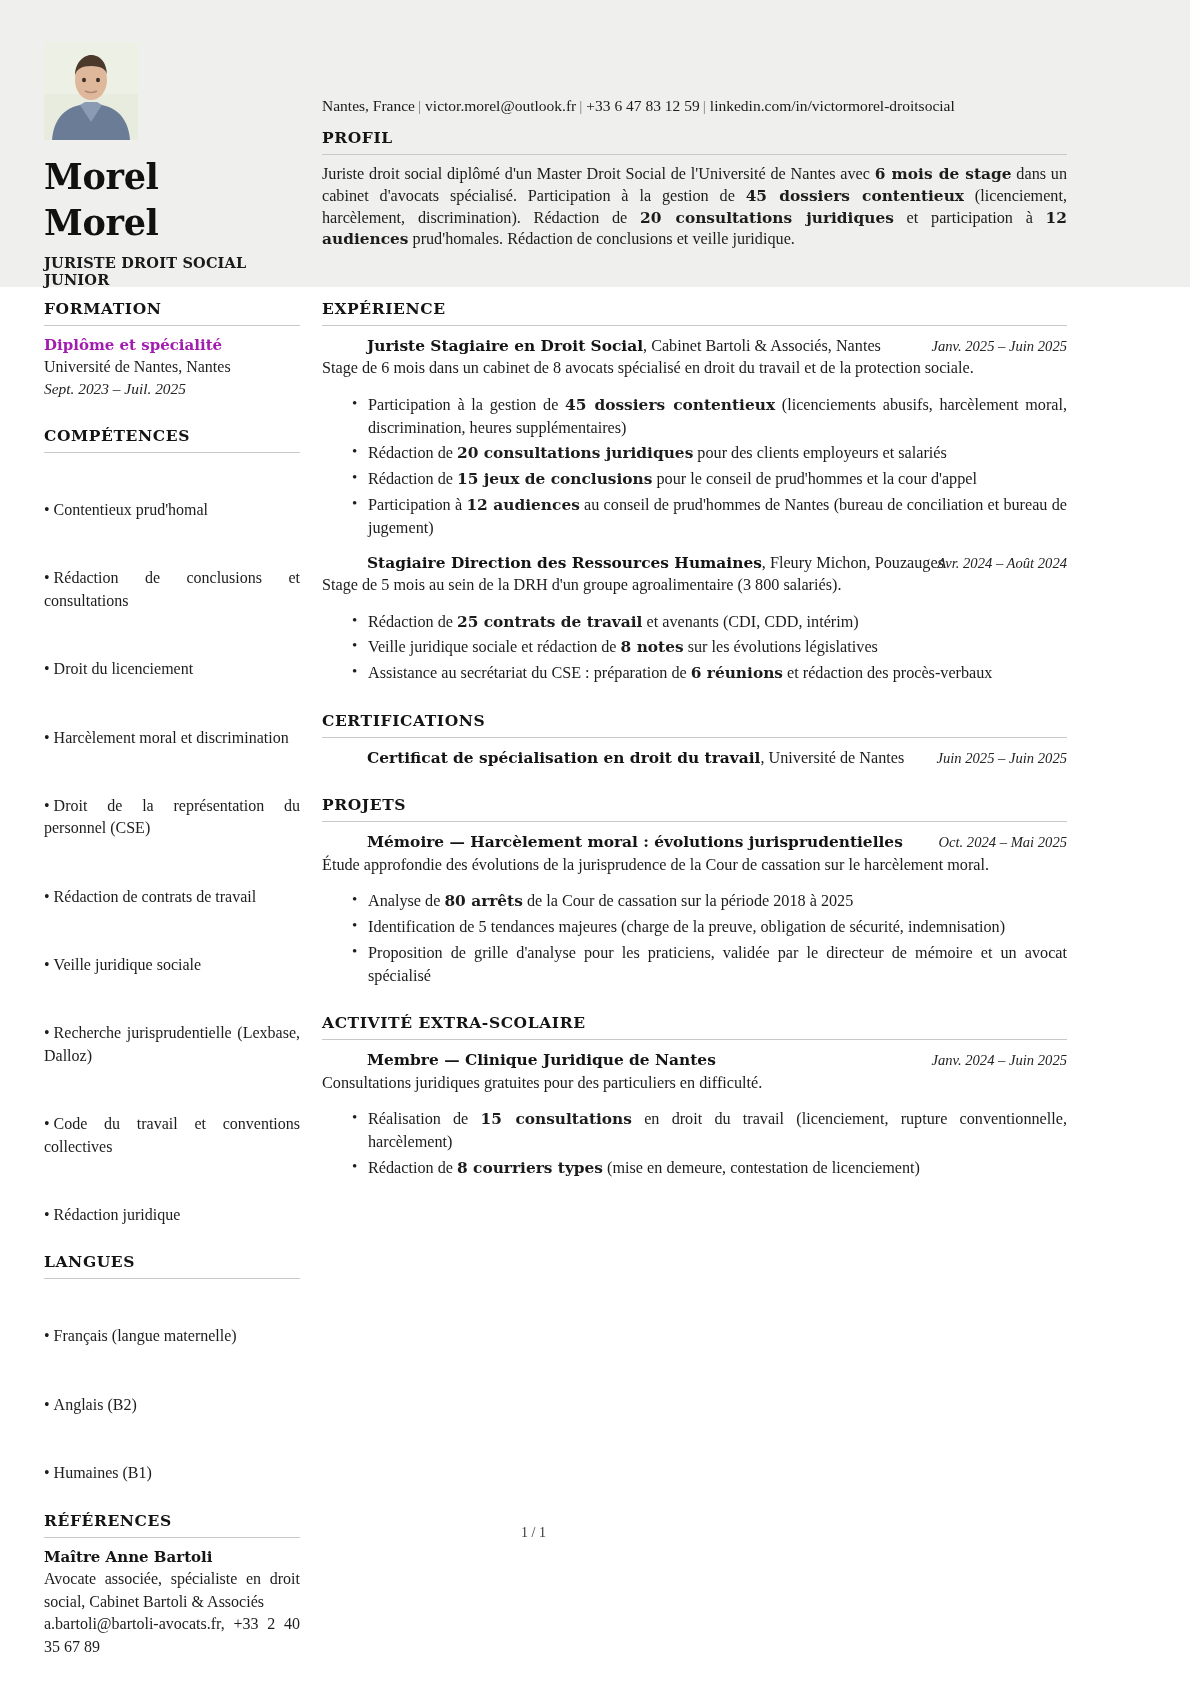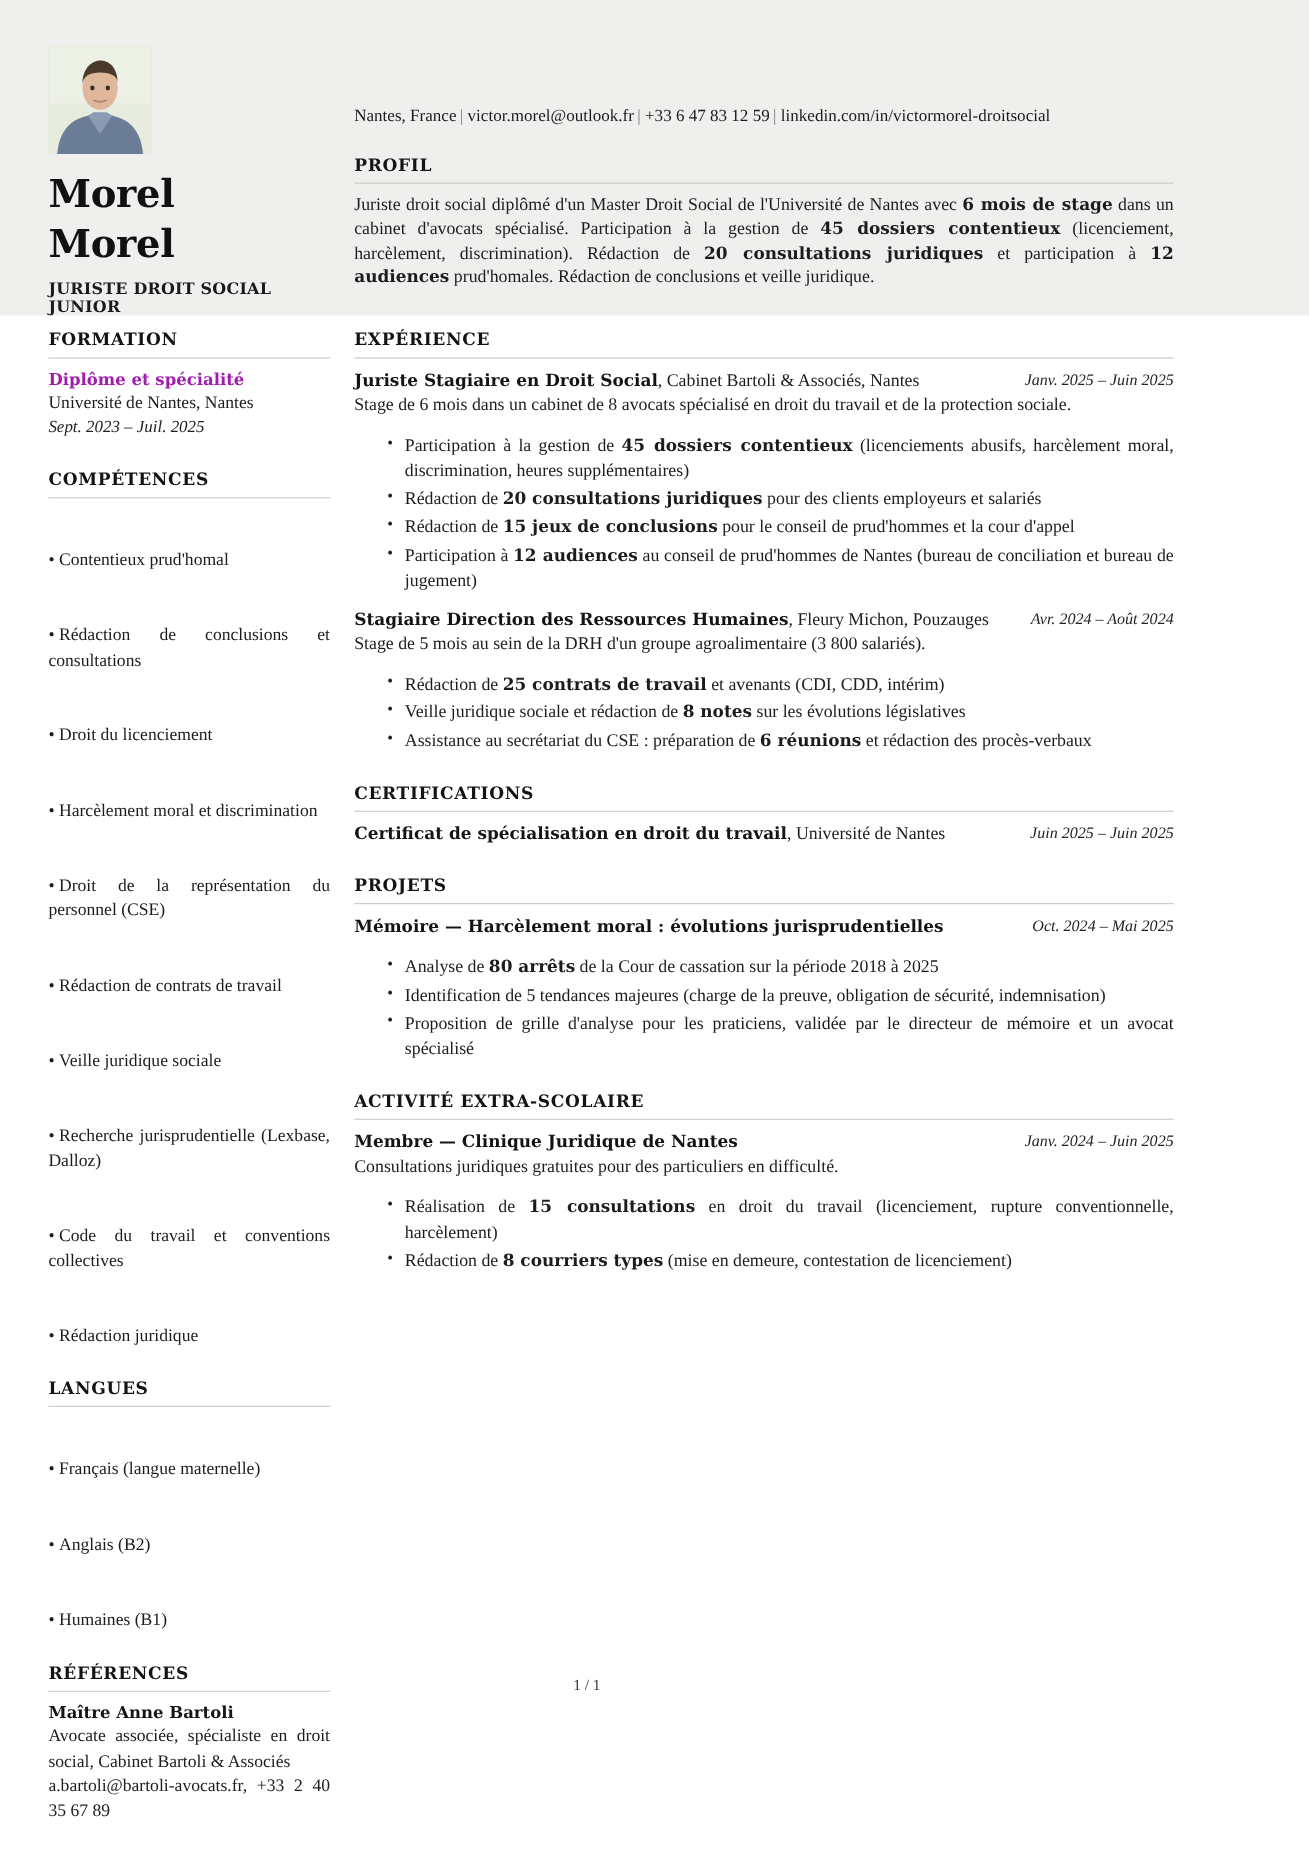--- a/index.html
+++ b/index.html
@@ -90,21 +90,21 @@
     letter-spacing: 0.6px;
     color: #141414;
     padding-bottom: 7px;
     border-bottom: 1.5px solid #c9c9c7;
     margin-bottom: 9px;
   }
 
   
   .profile-block {
     position: absolute;
-    left: 322px; top: 140px;
+    left: 322px; top: 128px;
     width: 745px;
   }
   .profile-text {
     font-size: 16.2px;
     line-height: 1.345;
     text-align: justify;
     color: #1c1c1c;
     margin-top: 2px;
   }
   b, strong { font-family: "DejaVu Serif", serif; font-weight: bold; font-size: 0.95em; }
@@ -176,20 +176,21 @@
     position: relative;
     font-size: 16.2px;
     line-height: 1.38;
     color: #1c1c1c;
   }
   .entry-title {
     font-family: "DejaVu Serif", serif;
     font-weight: bold;
     font-size: 15.4px;
     color: #141414;
+    margin-left: 45px;
   }
   .entry-date {
     position: absolute;
     right: 0; top: 1px;
     font-style: italic;
     font-size: 14.6px;
     color: #232323;
     white-space: nowrap;
   }
   .entry-sub {
@@ -347,20 +348,21 @@
             <div class="entry-head"><span class="entry-title">Certificat de spécialisation en droit du travail</span><span>, Université de Nantes</span><span class="entry-date">Juin 2025 – Juin 2025</span></div>
           </div>
         </div>
     </div>
 
     <div class="main-section">
       <div class="sec-head">PROJETS</div>
       <div>
           <div class="entry">
             <div class="entry-head"><span class="entry-title">Mémoire — Harcèlement moral : évolutions jurisprudentielles</span><span class="entry-date">Oct. 2024 – Mai 2025</span></div>
+            <div class="entry-sub">Étude approfondie des évolutions de la jurisprudence de la Cour de cassation sur le harcèlement moral.</div>
             <ul class="entry-bullets">
               <li>Analyse de <b>80 arrêts</b> de la Cour de cassation sur la période 2018 à 2025</li>
               <li>Identification de 5 tendances majeures (charge de la preuve, obligation de sécurité, indemnisation)</li>
               <li>Proposition de grille d'analyse pour les praticiens, validée par le directeur de mémoire et un avocat spécialisé</li>
             </ul>
           </div>
         </div>
     </div>
 
     <div class="main-section">

